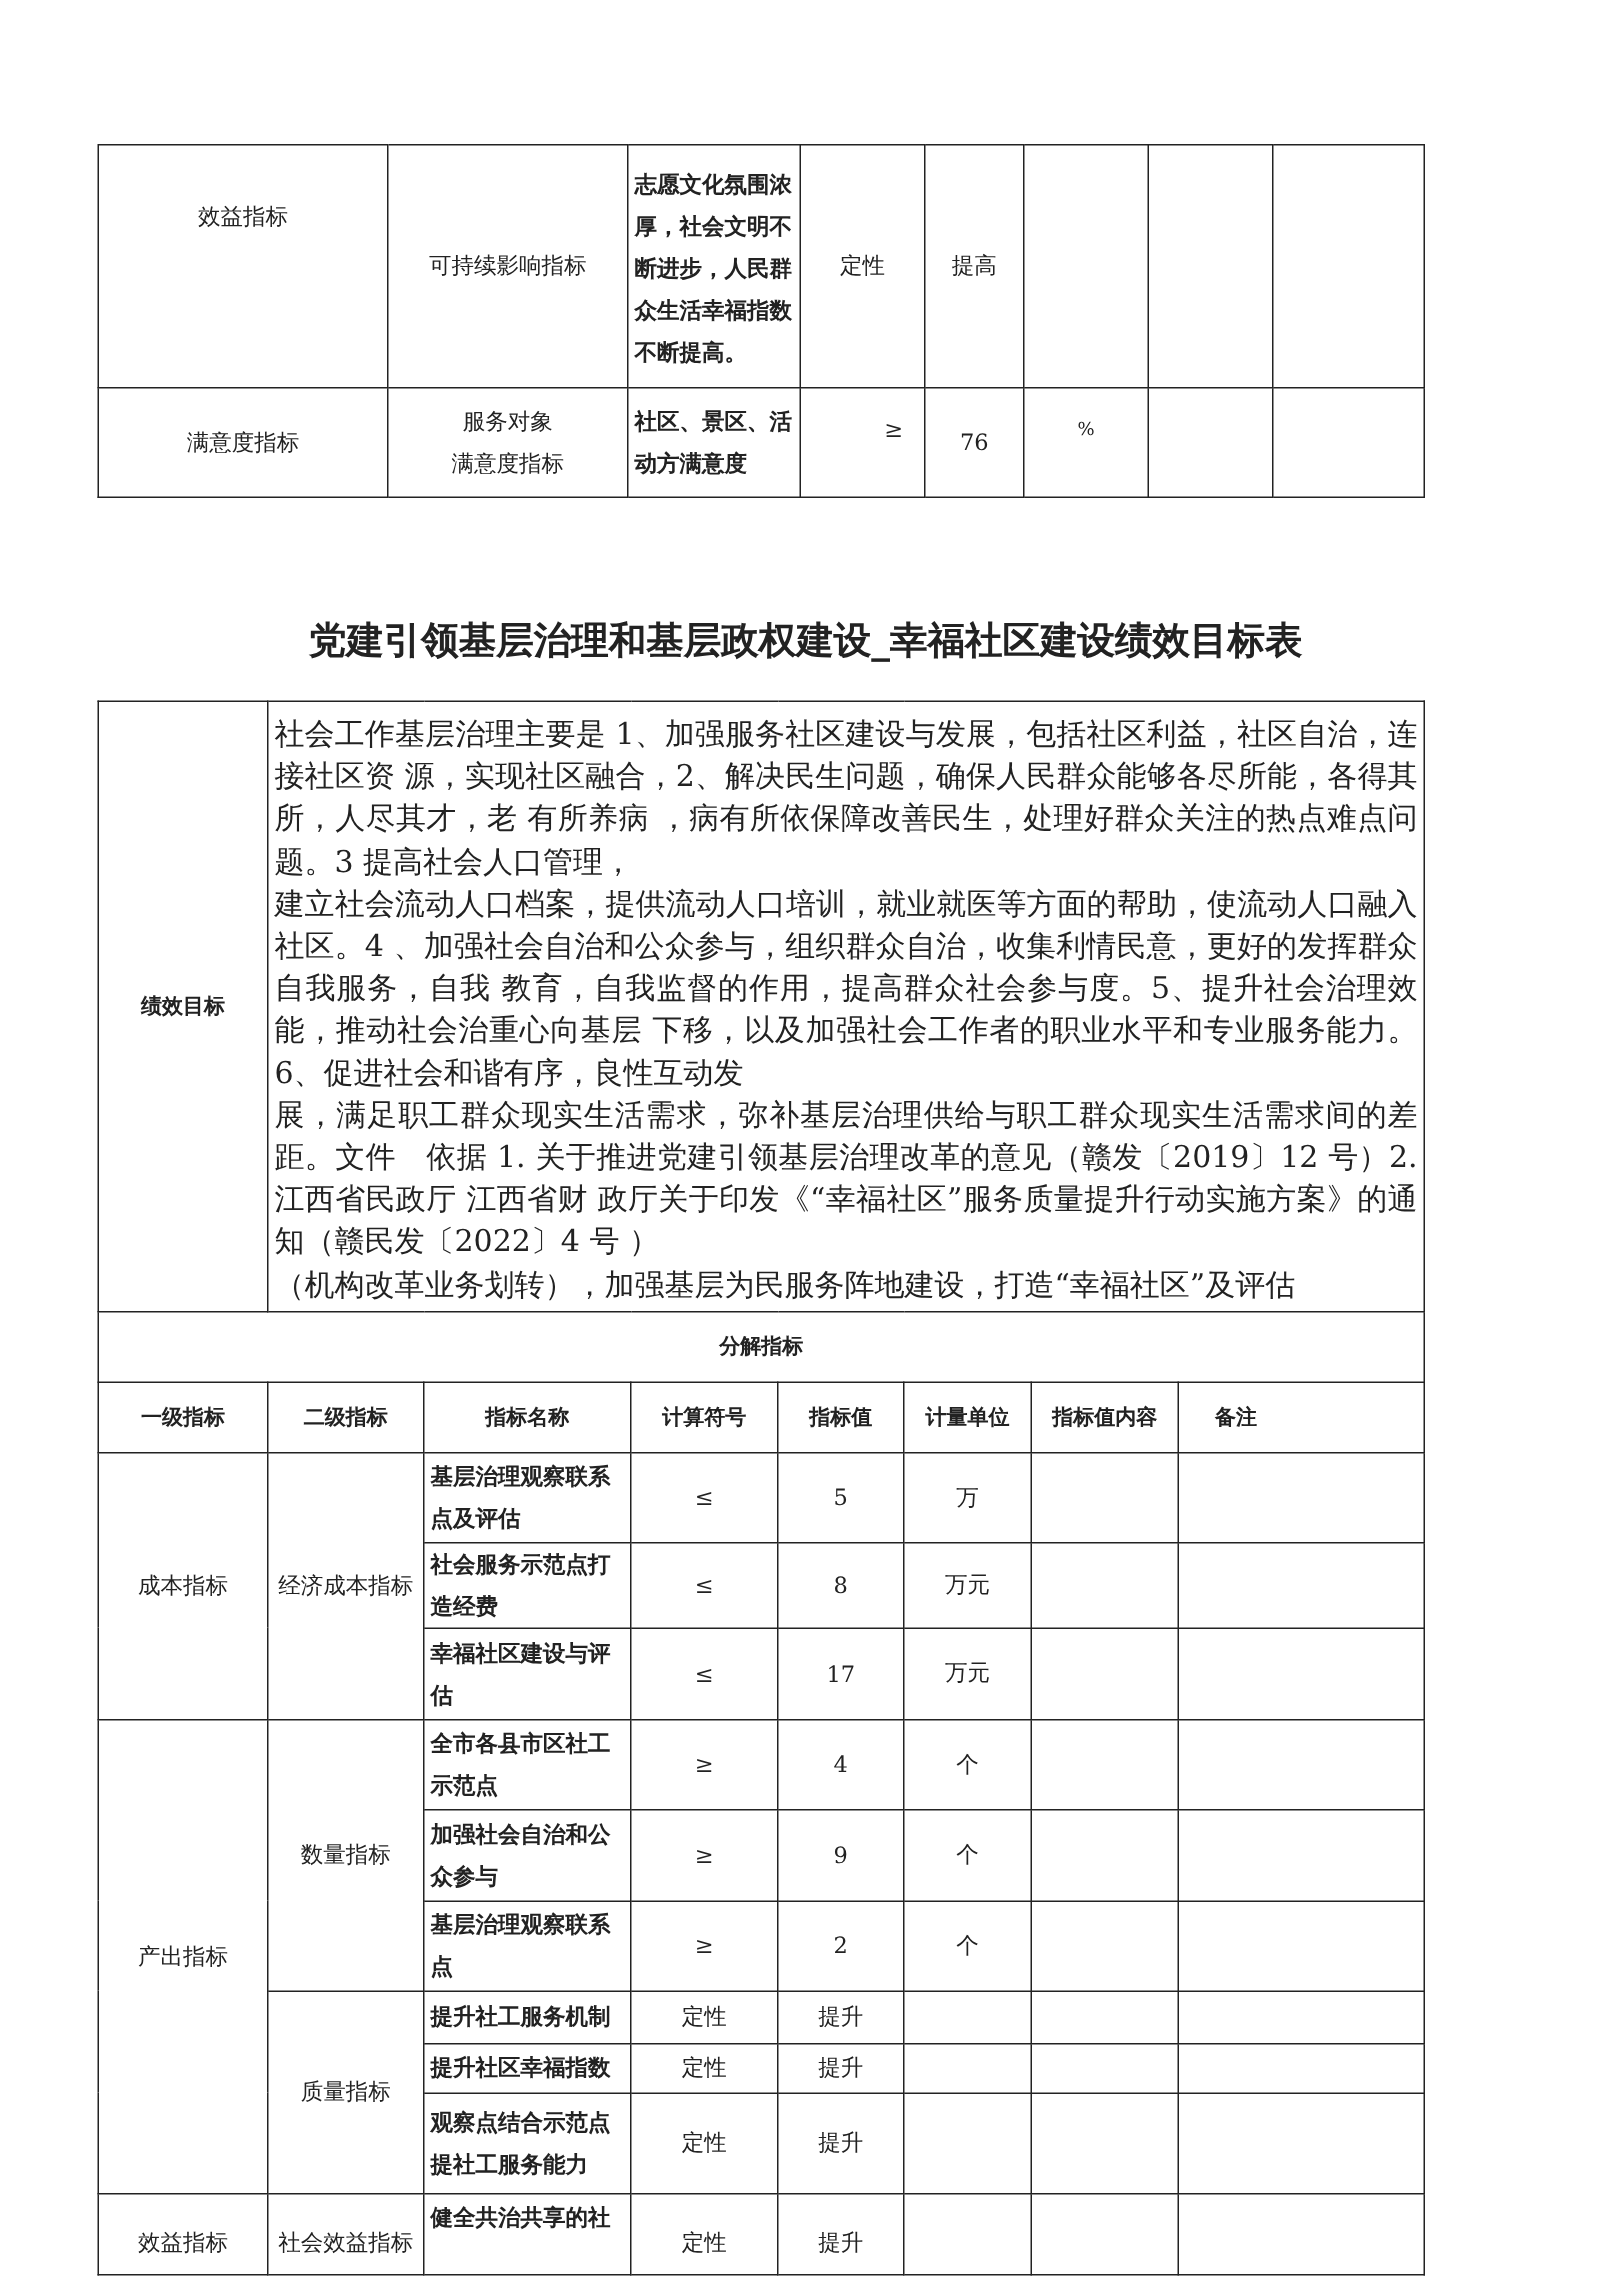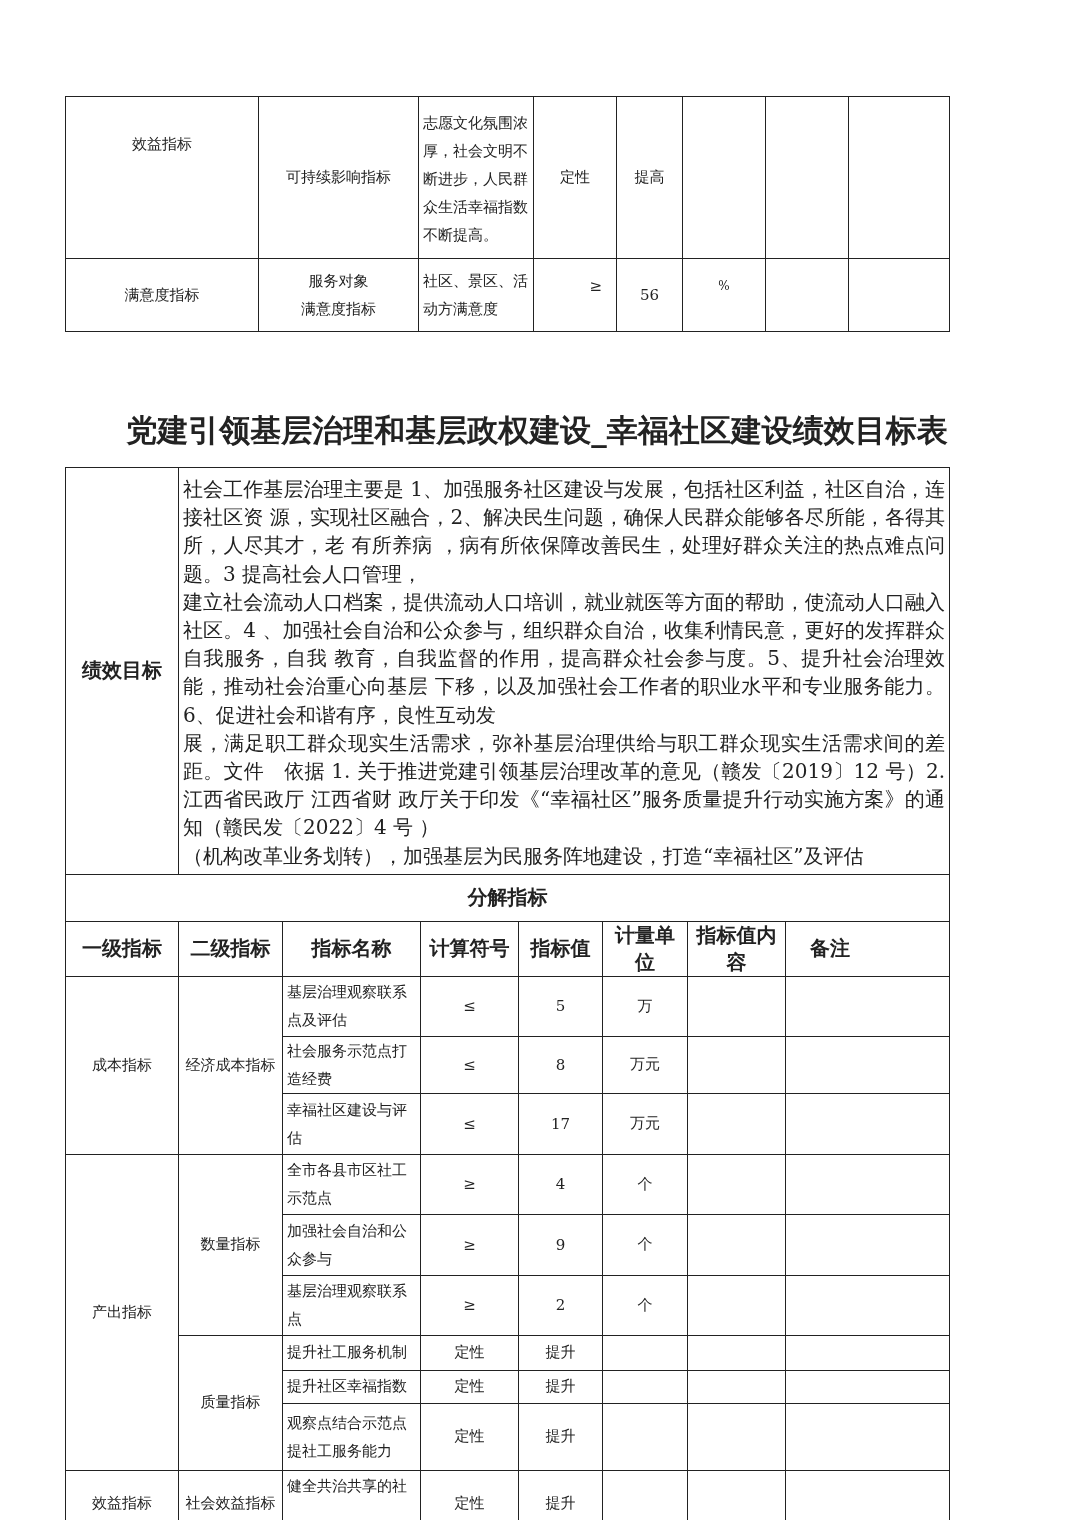--- a/index.html
+++ b/index.html
@@ -1,27 +1,27 @@
 <!DOCTYPE html>
 <html><head>
 <meta charset="utf-8">
 <style>
   html, body { margin: 0; padding: 0; background: #ffffff; }
   body { width: 1074px; height: 1520px; position: relative; overflow: hidden;
          font-family: "DejaVu Serif", "Liberation Serif", serif; color: #222; }
   table { border-collapse: collapse; position: absolute; table-layout: fixed; }
   td { border: 1px solid #222; font-size: 15px; padding: 0 4px; vertical-align: middle; }
   .c { text-align: center; }
-  .l { text-align: left; }
+  .l { text-align: left; font-weight: bold; }
   .lh { line-height: 28px; }
-  .b { font-weight: bold; font-family: "DejaVu Sans", "Liberation Sans", sans-serif; font-size: 20px; }
+  .b { font-weight: bold; font-family: "DejaVu Sans", "Liberation Sans", sans-serif; font-size: 14px; }
   #top-table { left: 65px; top: 96px; width: 884px; border-top: 1px solid #222; }
   #top-table td:first-child { border-left: 1px solid #222; }
   #doc-title { position: absolute; left: 0; width: 1074px; top: 410px; text-align: center;
-               font-family: "DejaVu Sans", "Liberation Sans", sans-serif; font-weight: bold; font-size: 31px; color: #222; }
+               font-family: "DejaVu Sans", "Liberation Sans", sans-serif; font-weight: bold; font-size: 25px; color: #222; }
   #main-table { left: 65px; top: 467px; width: 884px; }
   .goal-text { font-size: 20px; line-height: 28.2px; padding: 7px 4px 4px 4px; text-align: justify; }
   .goal-text div { white-space: normal; }
 </style>
 </head>
 <body>
 
 <table id="top-table">
   <colgroup>
     <col style="width:193px">
@@ -45,21 +45,21 @@
     <td class="c"></td>
   </tr>
   <tr style="height:73px">
     <td class="c">满意度指标</td>
     <td class="c lh">
       <div>服务对象</div>
       <div>满意度指标</div>
     </td>
     <td class="l lh">社区、景区、活动方满意度</td>
     <td class="c" style="text-align:right;padding-right:14px;vertical-align:top;padding-top:18px;">≥</td>
-    <td class="c">56</td>
+    <td class="c">76</td>
     <td class="c" style="vertical-align:top;padding-top:20px;font-size:12px;">%</td>
     <td class="c"></td>
     <td class="c"></td>
   </tr>
 </tbody>
   </table>
 
 <div id="doc-title">党建引领基层治理和基层政权建设_幸福社区建设绩效目标表</div>
 
 <table id="main-table">

